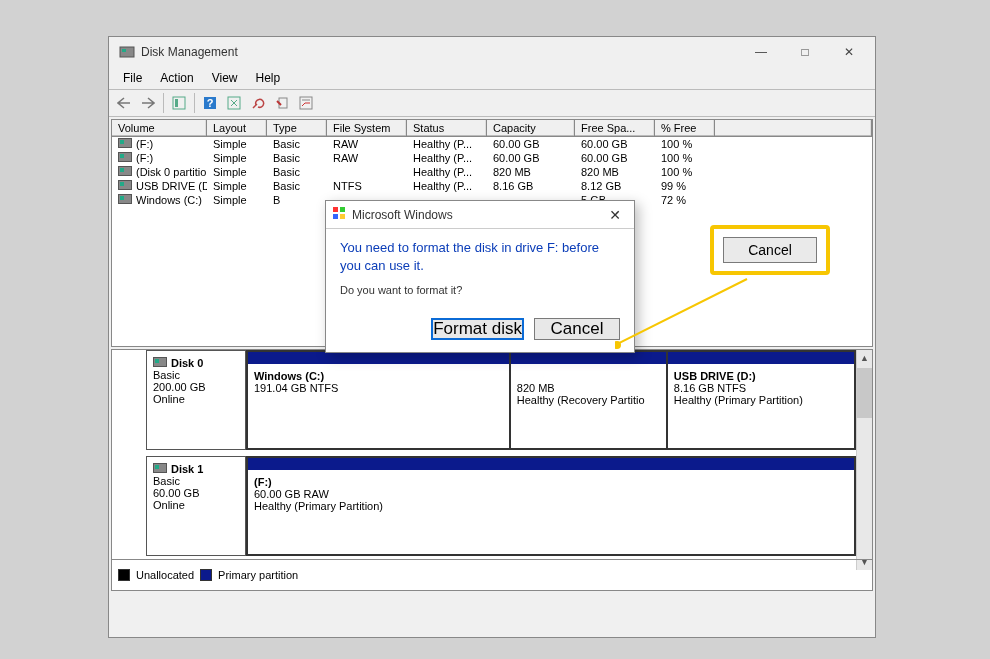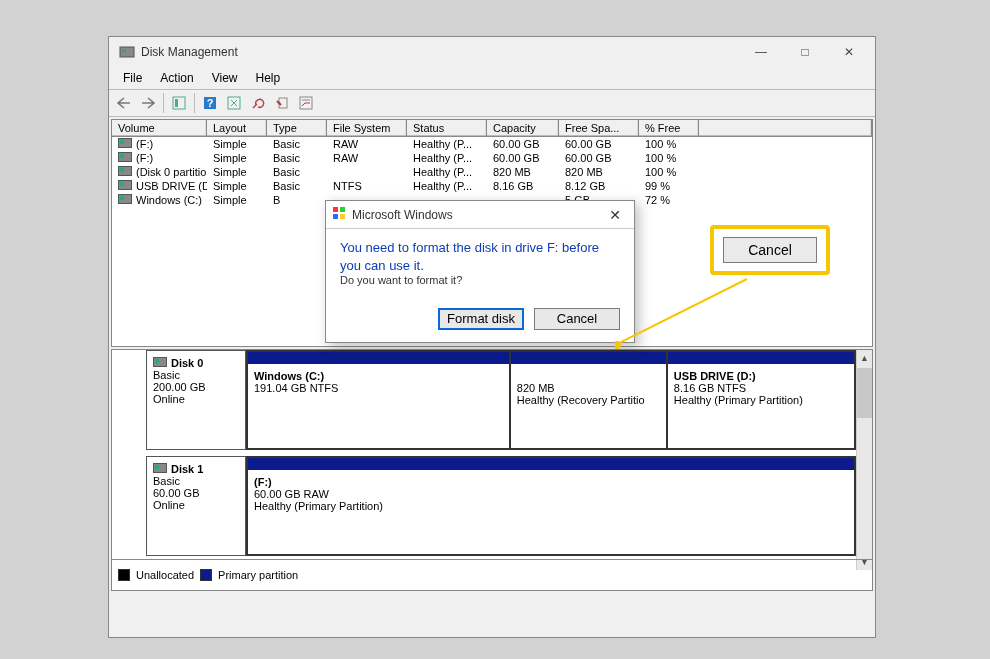--- a/index.html
+++ b/index.html
@@ -31,21 +31,21 @@
     border: 1px solid #888; margin: 2px; background: #fff;
   }
   .ghead {
     display: flex; font-size: 11px; background: #a16207; border-bottom: 1px solid #888;
   }
   .ghead > div {
     padding: 2px 6px; border-right: 1px solid #888; background: #f0f0f0; box-shadow: inset 0 -1px 0 #bbb, inset -1px 0 0 #ddd;
   }
   .grow { display: flex; font-size: 11px; }
   .grow > div { padding: 1px 6px; overflow: hidden; white-space: nowrap; }
-  .c0{width:95px}.c1{width:60px}.c2{width:60px}.c3{width:80px}.c4{width:80px}.c5{width:72px}.c6{width:80px}.c7{width:60px}.c8{flex:1}
+  .c0{width:95px}.c1{width:60px}.c2{width:60px}.c3{width:80px}.c4{width:80px}.c5{width:88px}.c6{width:80px}.c7{width:60px}.c8{flex:1}
   .diskicon { display:inline-flex; width:14px; height:10px; margin-right:4px; position:relative; }
   .diskicon::before{content:"";position:absolute;inset:0;background:#888;border:1px solid #555;}
   .diskicon::after{content:"";position:absolute;left:2px;top:2px;width:4px;height:4px;background:#2a8;}
   .vol-area { height: 228px; overflow: hidden; }
   .disk-area {
     border: 1px solid #888; margin: 2px; background: #fff; position: relative; height: 242px;
   }
   .disk-rows { position:absolute; left:0; right:16px; top:0; }
   .scrollbar { position:absolute; right:0; top:0; bottom:20px; width:16px; background:#e8e8e8; border-left:1px solid #ccc; }
   .scrollbar .arrow { height:16px; display:flex; align-items:center; justify-content:center; font-size:9px; color:#555; }
@@ -64,25 +64,25 @@
   .sw { width:12px; height:12px; border:1px solid #333; display:inline-block; }
   .dialog {
     position: absolute; left: 325px; top: 200px; width: 310px;
     background: #fff; border: 1px solid #888; box-shadow: 4px 4px 12px rgba(0,0,0,.25);
     font-size: 12px;
   }
   .dtb { height: 28px; display:flex; align-items:center; padding: 12px 6px; border-bottom: 1px solid #ccc; }
   .dtb .dtitle { flex:1; font-size:12px; color:#333; }
   .dtb .dclose { width:26px; text-align:center; color:#333; font-size:14px; }
   .dbody { padding: 10px 14px 6px 14px; }
-  .dmsg { color: #0b3db8; font-size: 13px; line-height: 1.35; margin-bottom: 0; }
+  .dmsg { color: #0b3db8; font-size: 13px; line-height: 1.35; margin-bottom: 10px; }
   .dsub { color: #333; font-size: 11px; margin-bottom: 16px; }
   .dbtns { display:flex; justify-content:flex-end; gap: 10px; padding: 0 14px 12px 0; }
   .btn {
-    min-width: 86px; height: 22px; font-size: 13px;
+    min-width: 86px; height: 22px; font-size: 17px;
     background: #e8e8e8; border: 1px solid #7a7a7a; text-align:center; line-height:20px;
   }
   .btn.primary { border: 2px solid #0b6bd6; line-height:18px; }
   .callout-btn {
     position:absolute; left:710px; top:225px; width:120px; height:50px;
     border: 4px solid #f7c602; border-radius: 4px; background:#fff;
     display:flex; align-items:center; justify-content:center;
   }
   .callout-btn .inner {
     min-width: 94px; height: 26px; border:1px solid #7a7a7a; background:#eaeaea;

